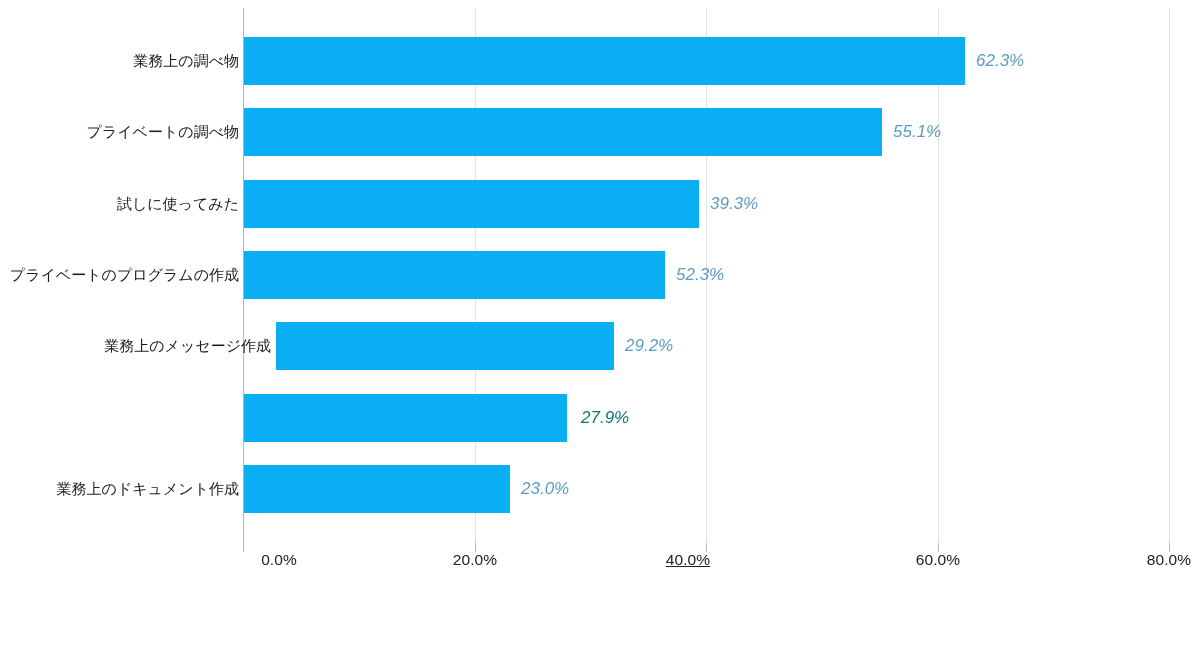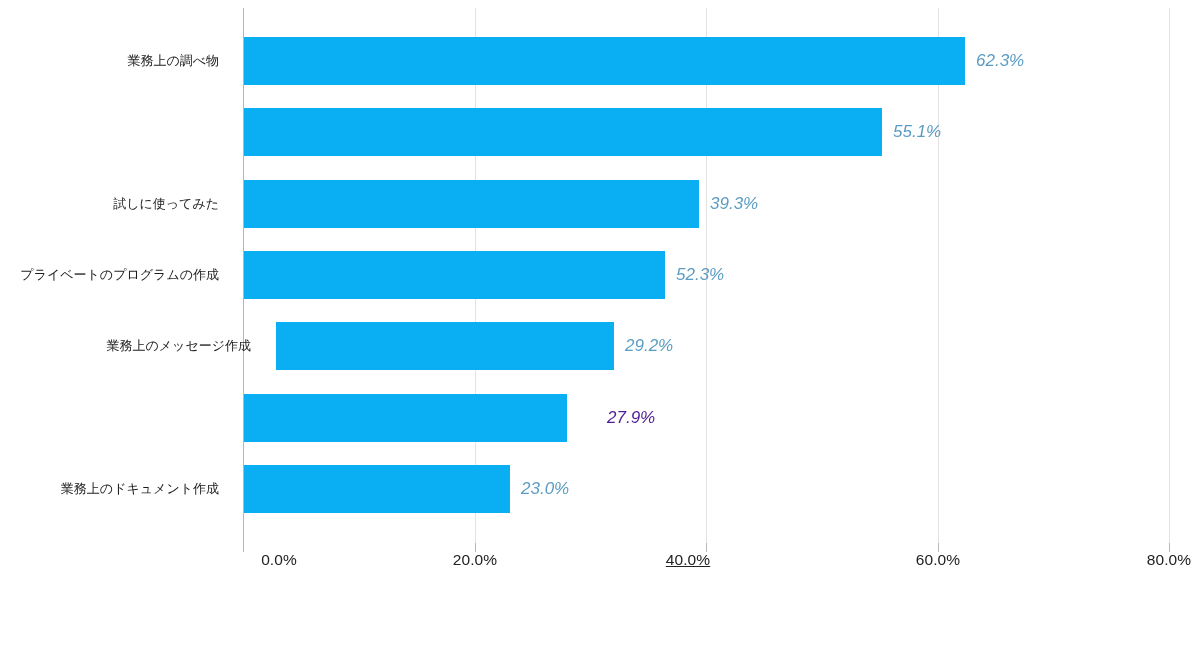--- a/index.html
+++ b/index.html
@@ -63,22 +63,22 @@
     width: 1200px;
     height: 48px;
   }
 
   .cat-label {
     position: absolute;
     right: 957px; 
     top: 0;
     height: 48px;
     line-height: 48px;
-    padding-right: 24px;
-    font-size: 13px;
+    padding-right: 4px;
+    font-size: 15px;
     color: #1b1b1b;
     white-space: nowrap;
     text-align: right;
   }
 
   .bar {
     position: absolute;
     left: 244px;
     top: 0;
     height: 48px;
@@ -122,41 +122,42 @@
       <div class="tick-mark" style="left: 1169px;"></div>
       <div class="tick-label" style="left: 1169px;">80.0%</div>
     </div>
   <div id="rows">
       <div class="row" style="top: 37px;">
         <div class="cat-label">業務上の調べ物</div>
         <div class="bar" style="width: 721px; background: rgb(10, 174, 242); height: 48px;"></div>
         <div class="bar-value" style="left: 965px; color: rgb(91, 156, 194);">62.3%</div>
       </div>
       <div class="row" style="top: 108px;">
+        <div class="cat-label">プライベートの調べ物</div>
         <div class="bar" style="width: 638px; background: rgb(10, 174, 242); height: 48px;"></div>
         <div class="bar-value" style="left: 882px; color: rgb(91, 156, 194);">55.1%</div>
       </div>
       <div class="row" style="top: 180px;">
         <div class="cat-label">試しに使ってみた</div>
         <div class="bar" style="width: 455px; background: rgb(10, 174, 242); height: 48px;"></div>
         <div class="bar-value" style="left: 699px; color: rgb(91, 156, 194);">39.3%</div>
       </div>
       <div class="row" style="top: 251px;">
         <div class="cat-label">プライベートのプログラムの作成</div>
         <div class="bar" style="width: 421px; background: rgb(10, 174, 242); height: 48px;"></div>
         <div class="bar-value" style="left: 665px; color: rgb(91, 156, 194);">52.3%</div>
       </div>
       <div class="row" style="top: 322px; margin-left: 32px;">
         <div class="cat-label">業務上のメッセージ作成</div>
         <div class="bar" style="width: 338px; background: rgb(10, 174, 242); height: 48px;"></div>
         <div class="bar-value" style="left: 582px; color: rgb(91, 156, 194);">29.2%</div>
       </div>
       <div class="row" style="top: 394px;">
         <div class="bar" style="width: 323px; background: rgb(10, 174, 242); height: 48px;"></div>
-        <div class="bar-value" style="left: 596px; color: #4c1d95; text-align: right;">27.9%</div>
+        <div class="bar-value" style="left: 570px; color: #0f766e; text-align: right;">27.9%</div>
       </div>
       <div class="row" style="top: 465px;">
         <div class="cat-label">業務上のドキュメント作成</div>
         <div class="bar" style="width: 266px; background: rgb(10, 174, 242); height: 48px;"></div>
         <div class="bar-value" style="left: 510px; color: rgb(91, 156, 194);">23.0%</div>
       </div>
     </div>
 
 </div>
 

